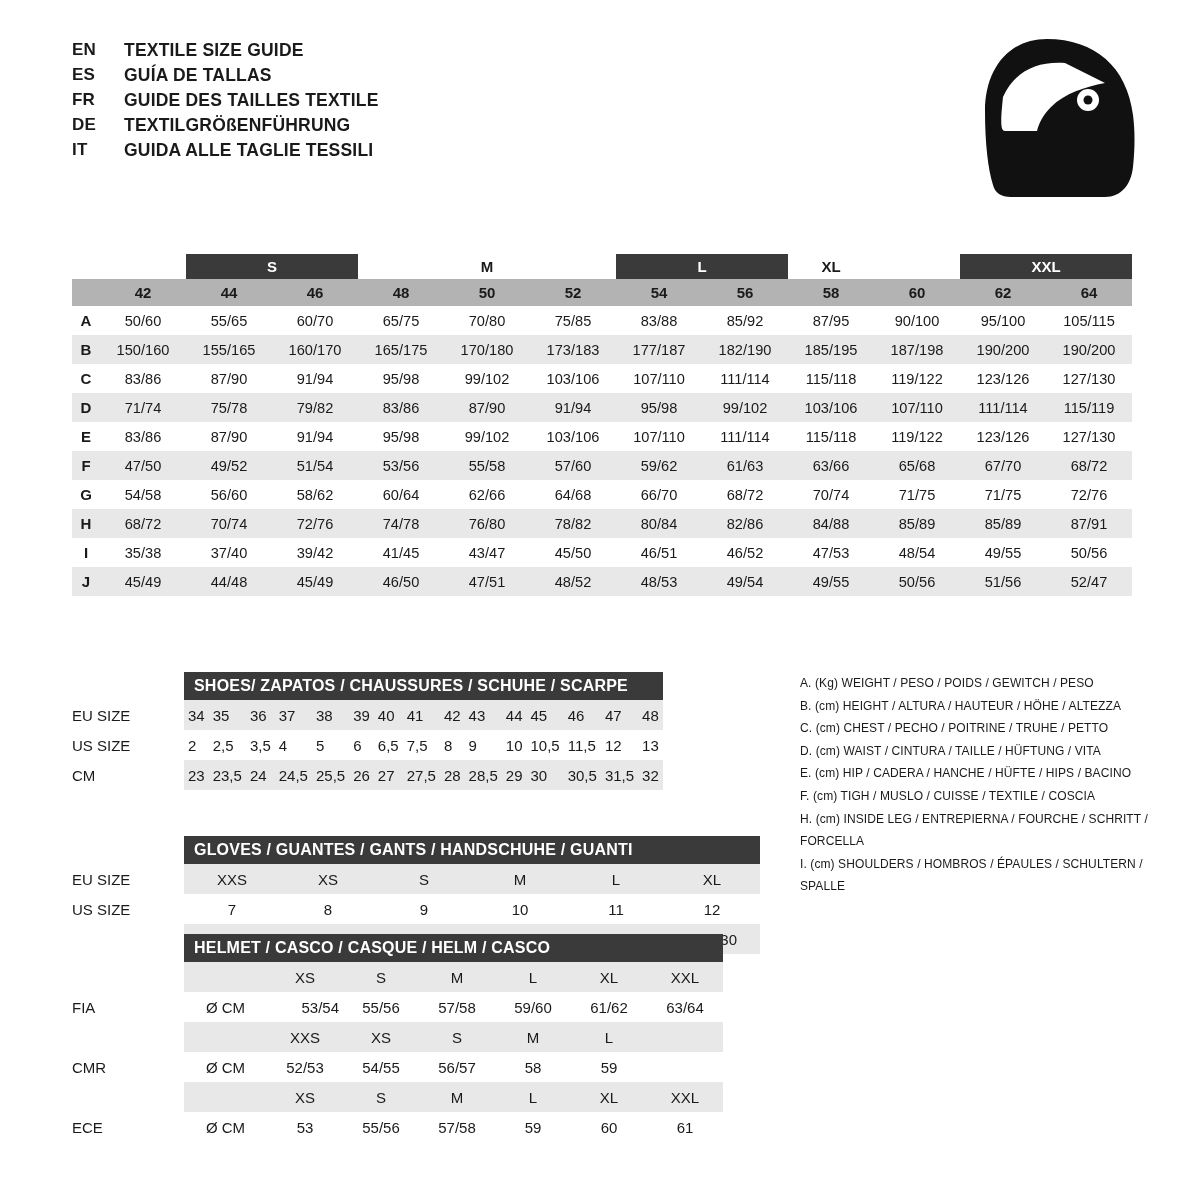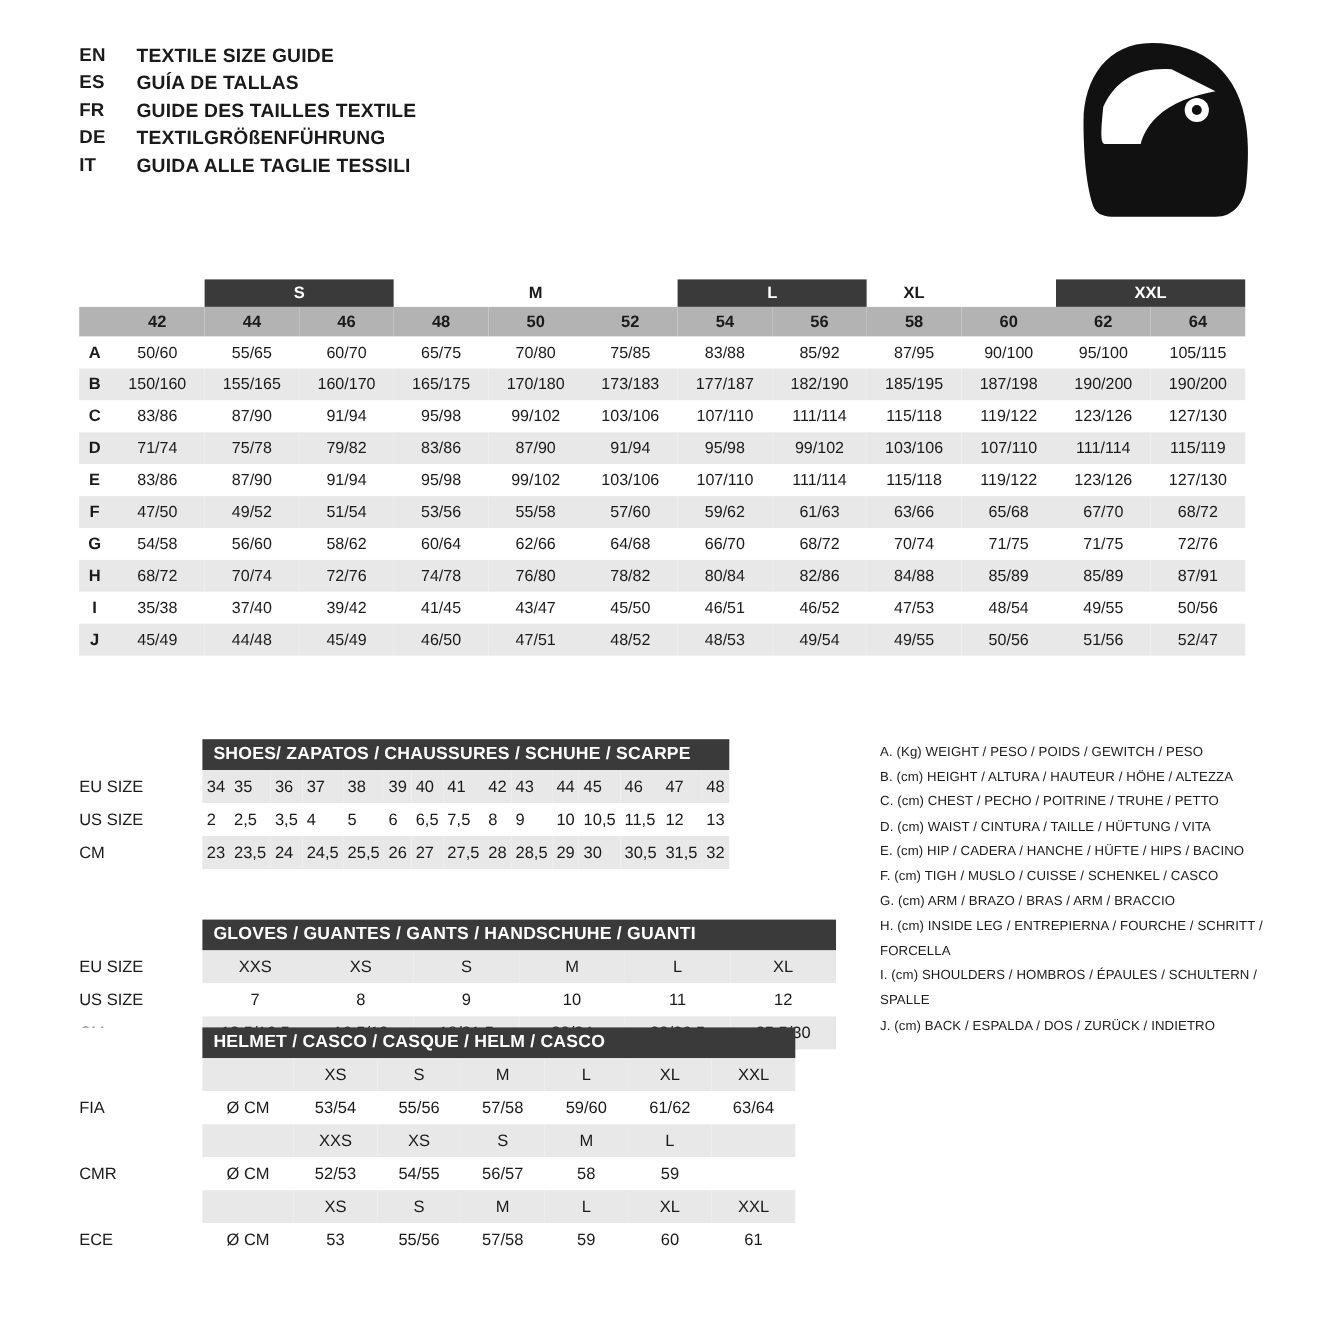--- a/index.html
+++ b/index.html
@@ -489,21 +489,21 @@
       <td class="shade" style="width:68px;text-align:center;">XS</td>
       <td class="shade" style="width:68px;text-align:center;">S</td>
       <td class="shade" style="width:68px;text-align:center;">M</td>
       <td class="shade" style="width:68px;text-align:center;">L</td>
       <td class="shade" style="width:68px;text-align:center;">XL</td>
       <td class="shade" style="width:68px;text-align:center;">XXL</td>
     </tr>
     <tr>
       <td class="rlabel">FIA</td>
       <td class="plain" style="text-align:center;">Ø CM</td>
-      <td class="plain" style="text-align:center;">53/54</td>
+      <td class="plain" style="text-align:right;">53/54</td>
       <td class="plain" style="text-align:center;">55/56</td>
       <td class="plain" style="text-align:center;">57/58</td>
       <td class="plain" style="text-align:center;">59/60</td>
       <td class="plain" style="text-align:center;">61/62</td>
       <td class="plain" style="text-align:center;">63/64</td>
     </tr>
 
     <tr>
       <td class="rlabel"></td>
       <td class="shade" style="text-align:center;"></td>
@@ -548,18 +548,16 @@
   </tbody>
     </table>
 </div>
 
 <div class="legend">
   <div>A. (Kg) WEIGHT / PESO / POIDS / GEWITCH / PESO</div>
   <div>B. (cm) HEIGHT / ALTURA / HAUTEUR / HÖHE / ALTEZZA</div>
   <div>C. (cm) CHEST / PECHO / POITRINE / TRUHE / PETTO</div>
   <div>D. (cm) WAIST / CINTURA / TAILLE / HÜFTUNG / VITA</div>
   <div>E. (cm) HIP / CADERA / HANCHE / HÜFTE / HIPS / BACINO</div>
-  <div>F. (cm) TIGH / MUSLO / CUISSE / SCHENKEL / CASCO</div>
-  <div>G. (cm) ARM / BRAZO / BRAS / ARM / BRACCIO</div>
+  <div>F. (cm) TIGH / MUSLO / CUISSE / TEXTILE / COSCIA</div>
   <div class="wrap">H. (cm) INSIDE LEG / ENTREPIERNA / FOURCHE / SCHRITT / FORCELLA</div>
   <div class="wrap">I. (cm) SHOULDERS / HOMBROS / ÉPAULES / SCHULTERN / SPALLE</div>
-  <div>J. (cm) BACK / ESPALDA / DOS / ZURÜCK / INDIETRO</div>
 </div>
 
 </body></html>

